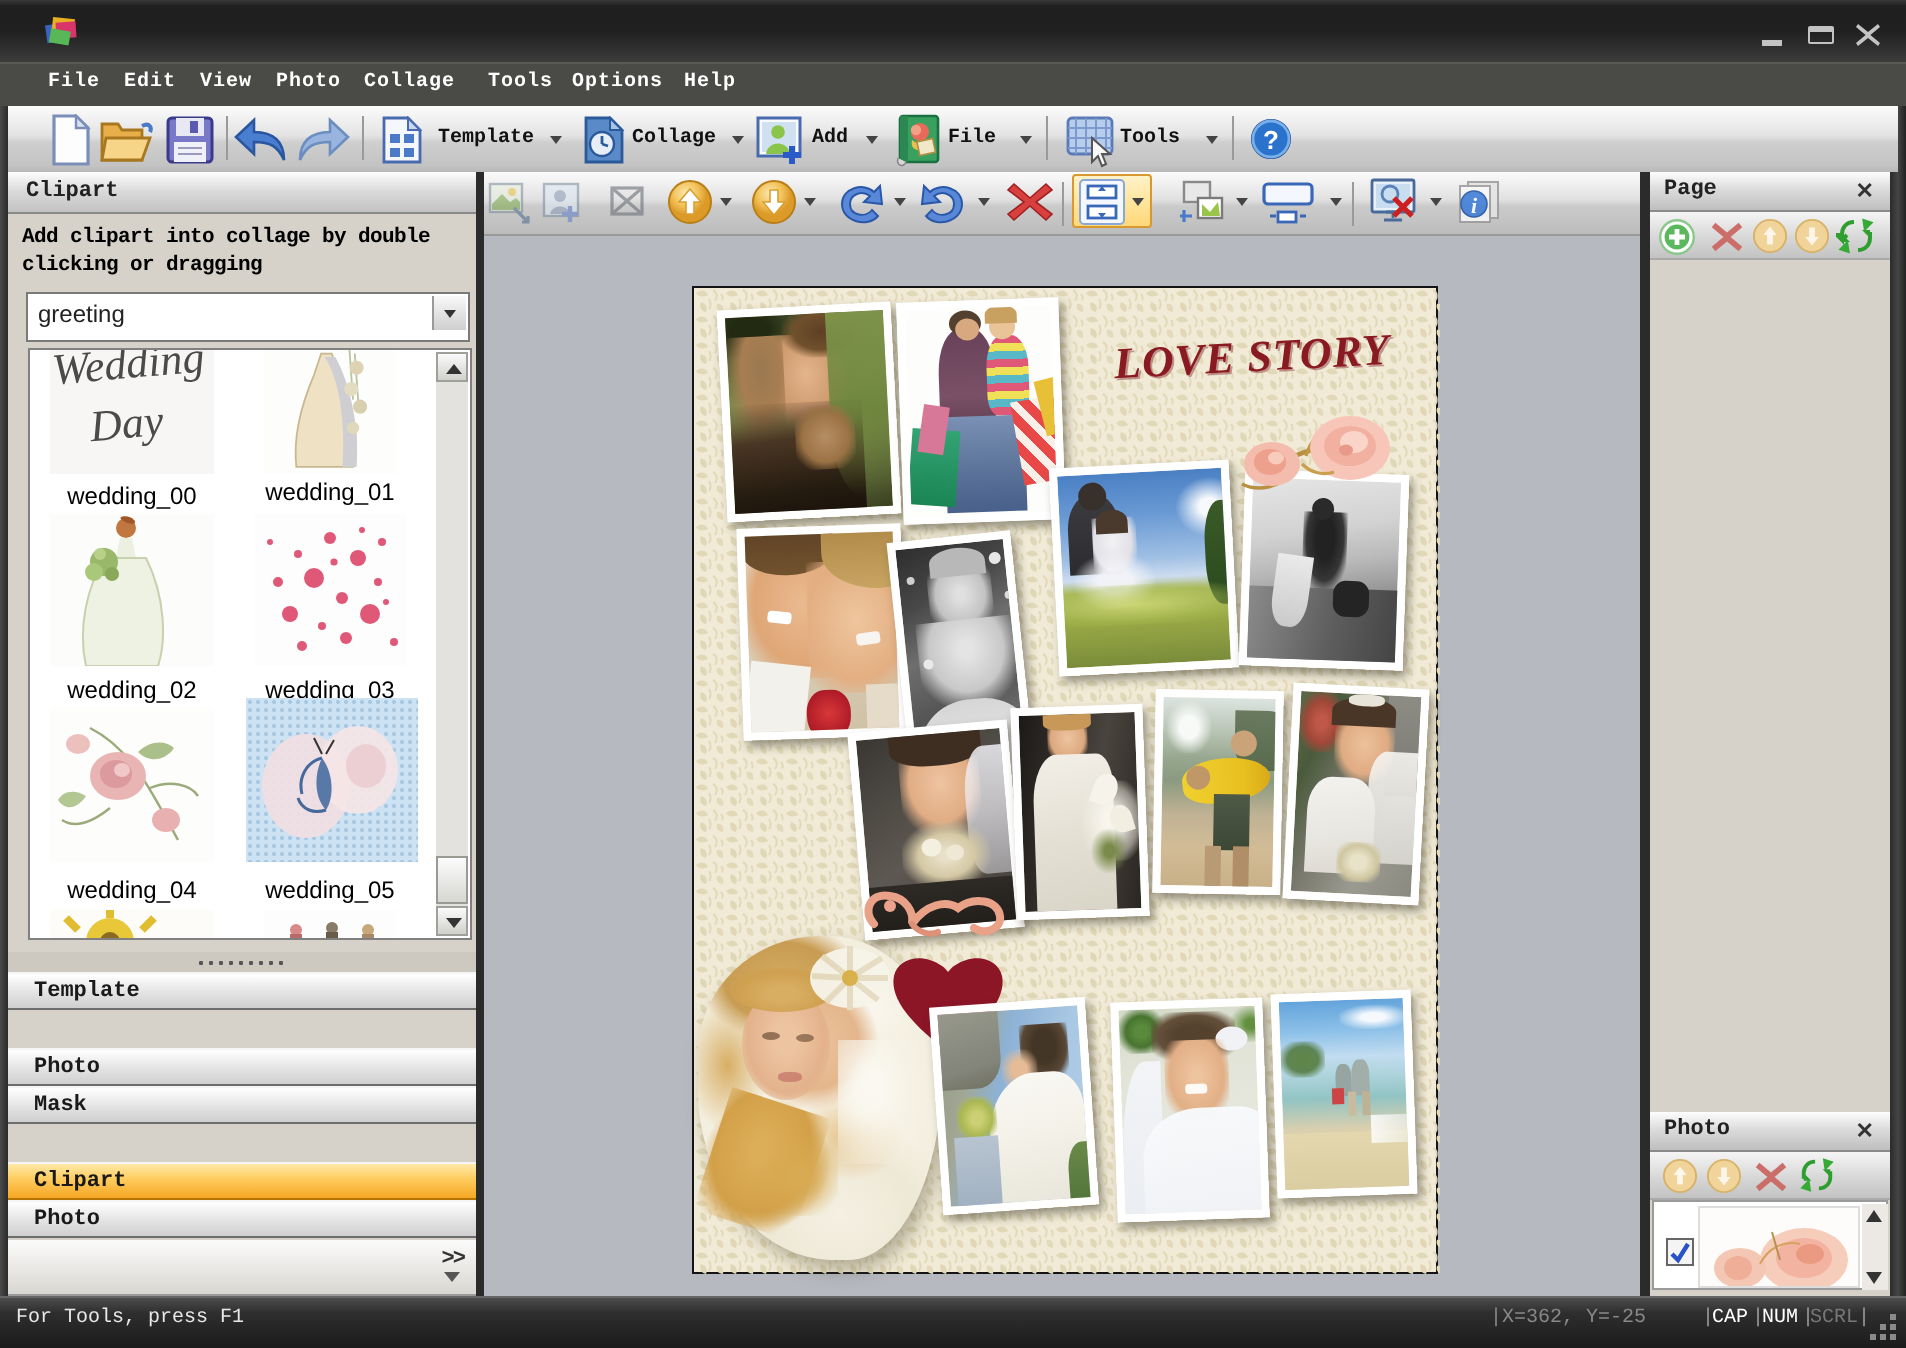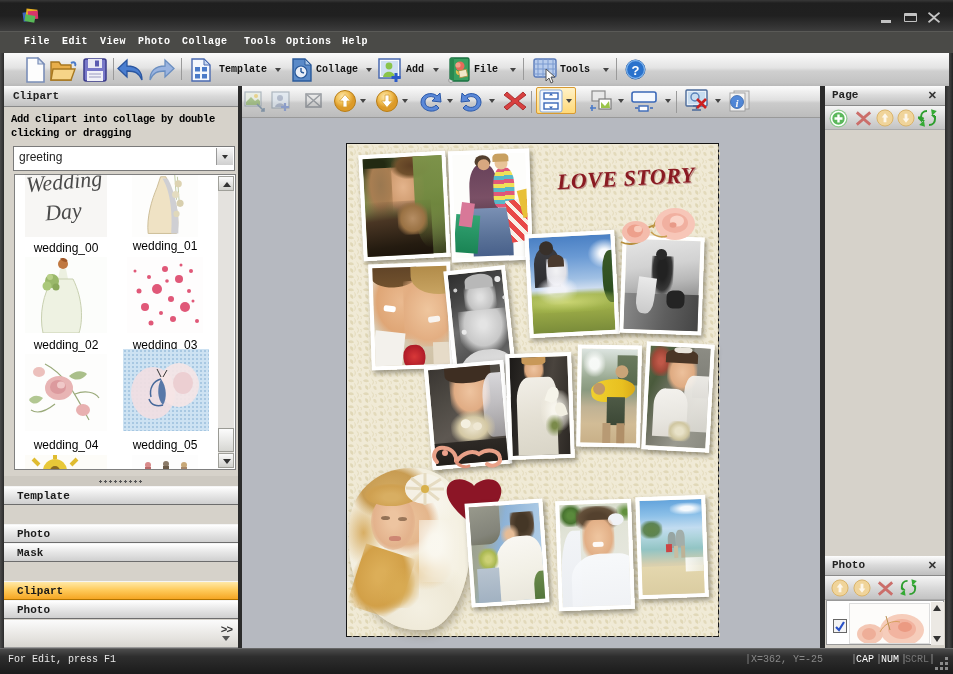--- a/index.html
+++ b/index.html
@@ -738,21 +738,21 @@
         </svg>
       </div>
       <div class="abs" style="left:104px;top:1px;width:13px;height:43px;background:#ece9e4;">
         <div class="abs" style="left:2px;top:3px;width:0;height:0;border-left:4.5px solid transparent;border-right:4.5px solid transparent;border-bottom:6px solid #333;"></div>
         <div class="abs" style="left:2px;top:34px;width:0;height:0;border-left:4.5px solid transparent;border-right:4.5px solid transparent;border-top:6px solid #333;"></div>
       </div>
     </div>
   </div>
 
   <div id="statusbar" class="abs">
-    <span style="left:8px">For Edit, press F1</span>
+    <span style="left:8px">For Tools, press F1</span>
     <span style="left:745px;color:#888">|X=362,  Y=-25</span>
     <span style="left:851px;color:#999">|</span>
     <span style="left:856px;color:#fff">CAP</span>
     <span style="left:876px;color:#999">|</span>
     <span style="left:881px;color:#fff">NUM</span>
     <span style="left:901px;color:#999">|</span>
     <span style="left:905px;color:#777">SCRL</span>
     <span style="left:929px;color:#999">|</span>
     <svg class="abs" style="left:934px;top:8px" width="16" height="14" viewBox="0 0 16 14">
       <g fill="#8a8a8a">

